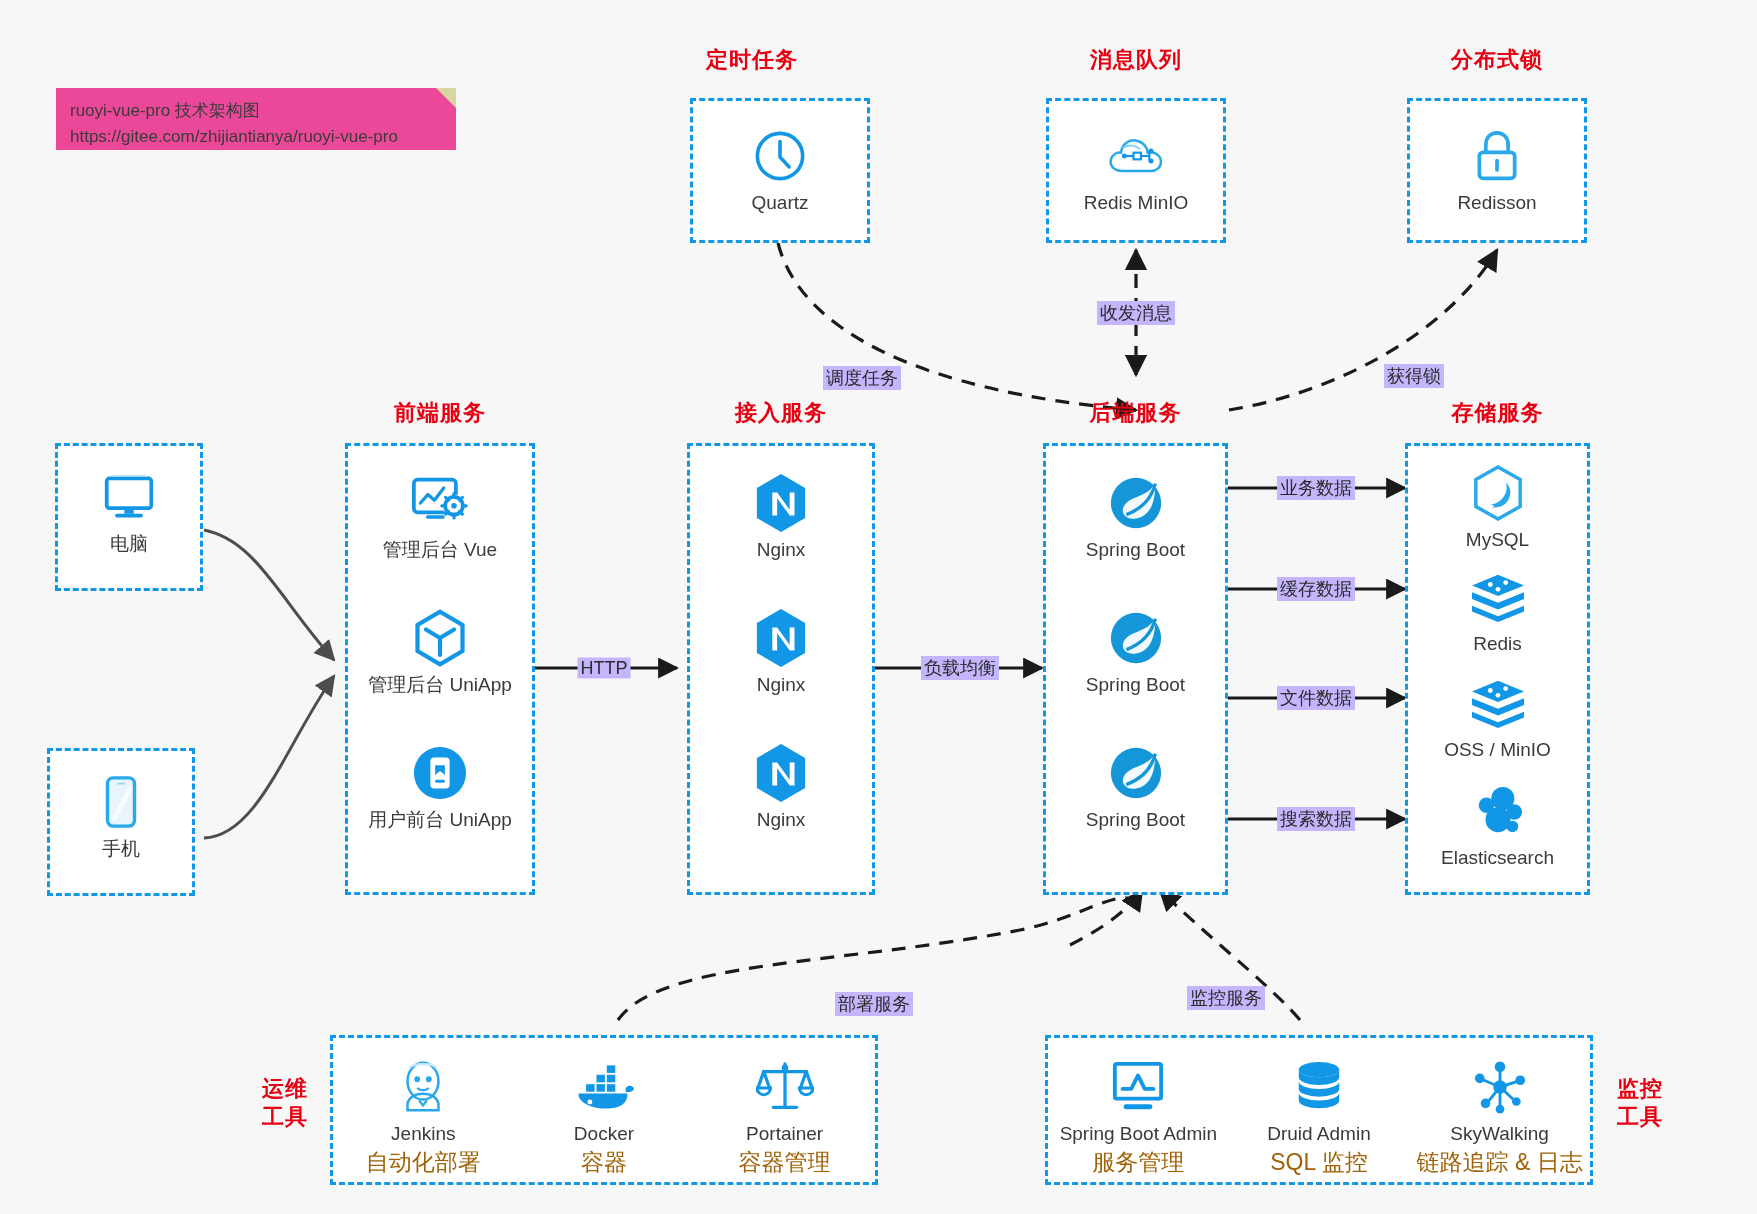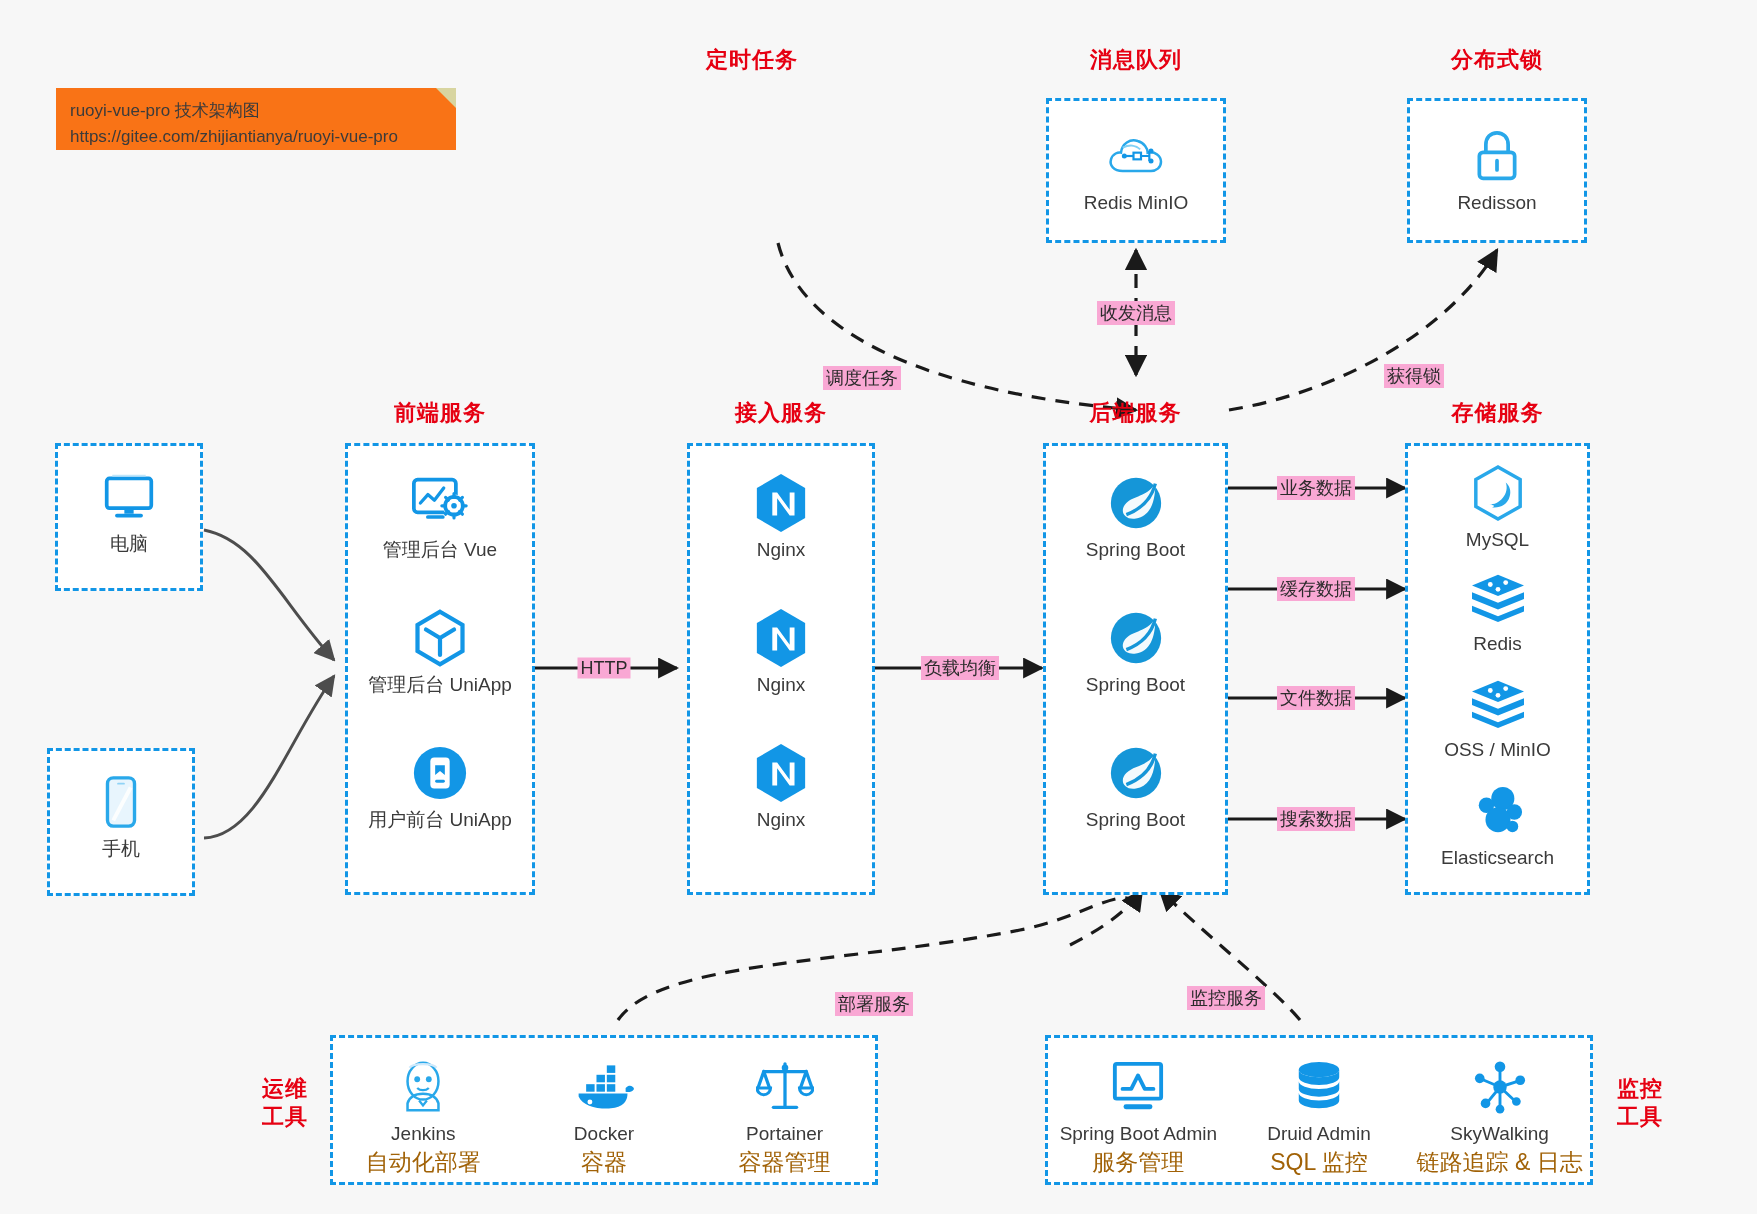--- a/index.html
+++ b/index.html
@@ -62,39 +62,39 @@
     color:#a16207;
     line-height:1.35;
     white-space:nowrap;
   }
 
   
   .note{
     position:absolute;
     left:56px;top:88px;
     width:400px;height:62px;
-    background:#f97316;
+    background:#ec4899;
     box-sizing:border-box;
     padding:10px 14px 8px 14px;
     font-size:17px;
     line-height:1.55;
     color:#3b3b3b;
     white-space:nowrap;
   }
   .note .fold{
     position:absolute;right:0;top:0;
     width:0;height:0;
     border-left:20px solid transparent;
     border-top:20px solid #d8d5a0;
   }
 
   
   .elabel{
     position:absolute;
-    background:#f9a8d4;
+    background:#c4b5fd;
     font-size:18px;
     color:#2b2b2b;
     padding:0 3px;
     white-space:nowrap;
     transform:translate(-50%,-50%);
   }
 </style>
 </head>
 <body>
 
@@ -138,20 +138,31 @@
     <path d="M1300,1020 C1270,985 1200,930 1160,890" fill="none" stroke="#1a1a1a" stroke-width="3.2" stroke-dasharray="14 10" marker-end="url(#arrBlack)"></path>
   </svg>
 
   <div class="note">
     <div class="fold"></div>
     <div>ruoyi-vue-pro 技术架构图</div>
     <div>https://gitee.com/zhijiantianya/ruoyi-vue-pro</div>
   </div>
 
   <div class="grp-title" style="left:662px;top:45px;width:180px;">定时任务</div>
+  <div class="group" style="left:690px;top:98px;width:180px;height:145px;">
+    <div class="node" style="top:26px;">
+      <div class="ico">
+        <svg width="58" height="58" viewBox="0 0 64 64">
+          <circle cx="32" cy="32" r="25" fill="none" stroke="#1296e6" stroke-width="4"></circle>
+          <path d="M32 16 L32 33 L42 44" fill="none" stroke="#1296e6" stroke-width="4" stroke-linecap="round" stroke-linejoin="round"></path>
+        </svg>
+      </div>
+      <div class="lbl">Quartz</div>
+    </div>
+  </div>
 
   <div class="grp-title" style="left:1046px;top:45px;width:180px;">消息队列</div>
   <div class="group" style="left:1046px;top:98px;width:180px;height:145px;">
     <div class="node" style="top:26px;">
       <div class="ico">
         <svg width="60" height="52" viewBox="0 0 72 56">
           <path d="M20 46 C9 46 4 39 6 32 C8 25 15 23 18 24 C19 13 29 7 38 10 C46 12 50 19 50 24
                    C59 22 66 28 66 35 C66 42 60 46 54 46 Z" fill="none" stroke="#29a8ea" stroke-width="3"></path>
           <rect x="33" y="24" width="9" height="8" fill="none" stroke="#1296e6" stroke-width="2.6"></rect>
           <path d="M42 28 L52 28 M52 22 L52 34" stroke="#1296e6" stroke-width="2.6" fill="none"></path>

